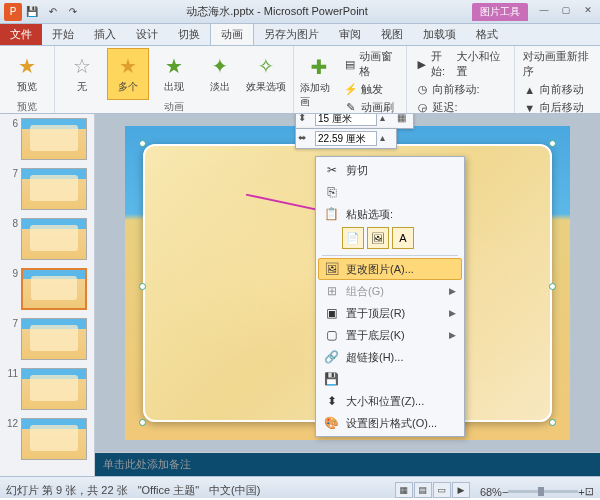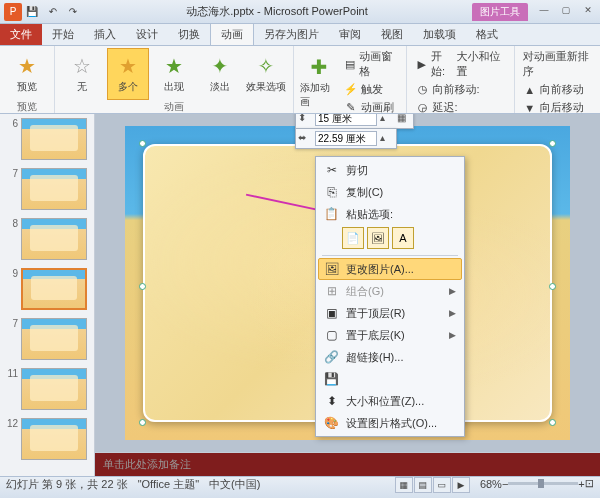--- a/index.html
+++ b/index.html
@@ -57,22 +57,22 @@
 .ctxmenu .item.disabled{color:#999}
 .ctxmenu .item.highlight{background:#ffd87a;border:1px solid #e0a838;border-radius:2px;padding:2px 5px}
 .ctxmenu .item .ico{width:16px;height:16px;font-size:12px;display:flex;align-items:center;justify-content:center}
 .ctxmenu .sep{height:1px;background:#c8d0dc;margin:2px 4px}
 .ctxmenu .label{flex:1}
 .ctxmenu .arrow{font-size:9px;color:#666}
 .paste-opts{display:flex;gap:3px;padding:2px 24px 4px}
 .paste-opts .opt{width:22px;height:22px;border:1px solid #c0a030;background:#fff3d0;display:flex;align-items:center;justify-content:center;font-size:11px}
 .arrow-annotation{position:absolute;top:90px;left:150px;width:100px;height:2px;background:#d030b0;transform:rotate(12deg)}
 .arrow-annotation::after{content:"";position:absolute;right:-1px;top:-3px;border:4px solid transparent;border-left:8px solid #d030b0}
-.notes{height:24px;background:#7f1d1d;border-top:1px solid #c5cdd8;padding:4px 8px;color:#999;font-size:11px}
-.statusbar{height:22px;background:linear-gradient(#e8eef5,#d5e0ed);border-top:1px solid #b0c0d5;display:flex;align-items:flex-start;padding:0 6px;font-size:10px;color:#444;gap:10px}
+.notes{height:24px;background:#0c4a6e;border-top:1px solid #c5cdd8;padding:4px 8px;color:#999;font-size:11px}
+.statusbar{height:22px;background:linear-gradient(#e8eef5,#d5e0ed);border-top:1px solid #b0c0d5;display:flex;align-items:flex-end;padding:0 6px;font-size:10px;color:#444;gap:10px}
 .statusbar .spacer{flex:1}
 .zoom{display:flex;align-items:center;}
 .zoom .track{width:70px;height:3px;background:#b8c3d0;position:relative}
 .zoom .thumb{position:absolute;left:42%;top:-3px;width:6px;height:9px;background:#8a95a5}
 .viewbtns{display:flex;gap:1px}
 .viewbtn{width:18px;height:16px;border:1px solid #b0bcd0;background:#e8eef5;font-size:9px;display:flex;align-items:center;justify-content:center}
 </style>
 </head>
 <body>
 
@@ -262,21 +262,20 @@
 
       <div class="arrow-annotation"></div>
 
       <div class="ctxmenu">
         <div class="item">
             <span class="ico">✂</span>
             <span class="label">剪切</span>
           </div>
         <div class="item">
             <span class="ico">⎘</span>
-            <span class="label">复制(C)</span>
           </div>
         <div class="item">
             <span class="ico">📋</span>
             <span class="label">粘贴选项:</span>
           </div>
         <div class="paste-opts">
           <div class="opt">📄</div>
           <div class="opt">🖼</div>
           <div class="opt">A</div>
         </div>

